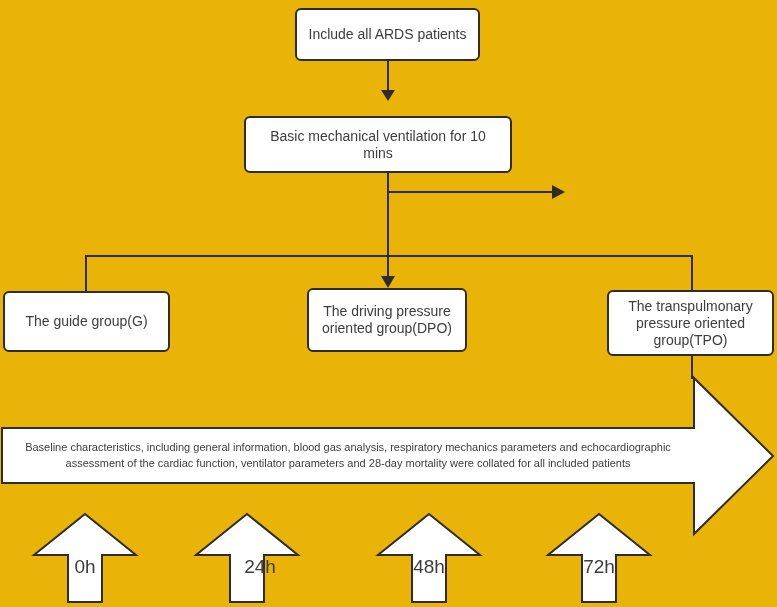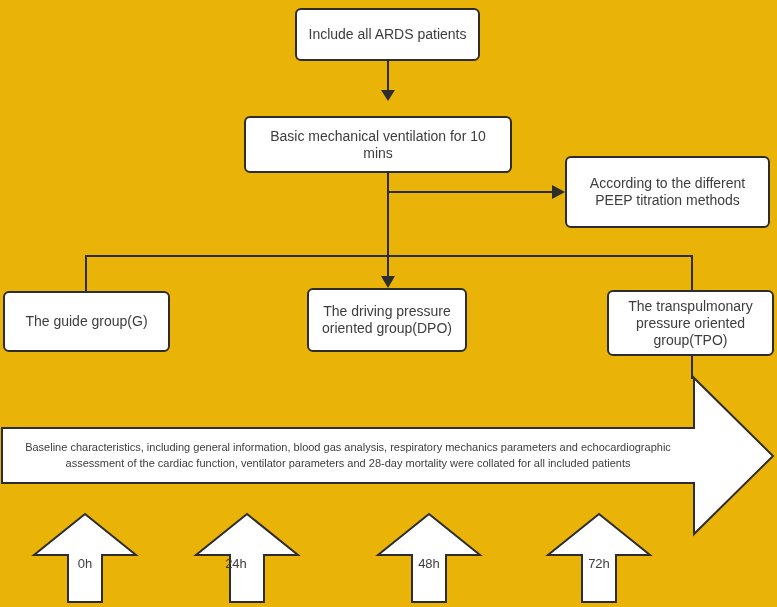--- a/index.html
+++ b/index.html
@@ -54,24 +54,24 @@
     color: #3d3d3d;
     font-size: 11px;
     line-height: 15.5px;
   }
   .time-label {
     position: absolute;
     top: 556px;
     width: 44px;
     text-align: center;
     color: #3d3d3d;
-    font-size: 13px;
+    font-size: 19px;
   }
   .time-0  { left: 63px;  }
-  .time-24 { left: 214px; }
+  .time-24 { left: 238px; }
   .time-48 { left: 407px; }
   .time-72 { left: 577px; }
   svg line    { stroke: #2d2d2d; stroke-width: 2; }
   svg .head   { fill: #2d2d2d; stroke: none; }
   svg .shape  { fill: #ffffff; stroke: #2d2d2d; stroke-width: 2; stroke-linejoin: miter; }
 </style>
 </head>
 <body>
 
 <div class="canvas">
@@ -100,21 +100,20 @@
     <polygon class="shape" points="85,514 34,555 68,555 68,602 102,602 102,555 136,555"></polygon>
     <polygon class="shape" points="247,514 196,555 230,555 230,602 264,602 264,555 298,555"></polygon>
     <polygon class="shape" points="429,514 378,555 412,555 412,602 446,602 446,555 480,555"></polygon>
     <polygon class="shape" points="599,514 548,555 582,555 582,602 616,602 616,555 650,555"></polygon>
   </svg>
 
   <div class="node node-include">Include all ARDS patients</div>
 
   <div class="node node-vent">Basic mechanical ventilation for 10 mins</div>
 
-  <div class="node node-peep">According to the different PEEP titration methods</div>
 
   <div class="node node-guide">The guide group(G)</div>
 
   <div class="node node-dpo">The driving pressure oriented group(DPO)</div>
 
   <div class="node node-tpo">The transpulmonary pressure oriented group(TPO)</div>
 
   <div class="collation-text">Baseline characteristics, including general information, blood gas analysis, respiratory mechanics parameters and echocardiographic assessment of the cardiac function, ventilator parameters and 28-day mortality were collated for all included patients</div>
 
   <div class="time-label time-0">0h</div>

